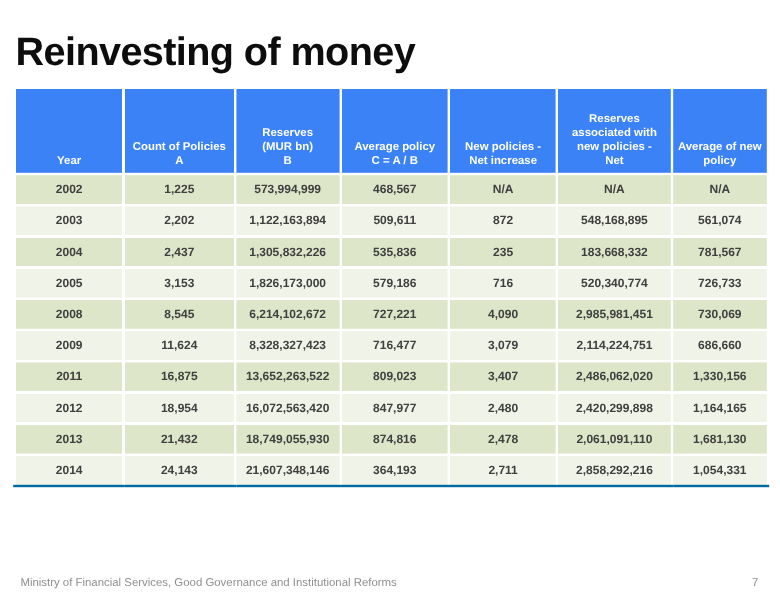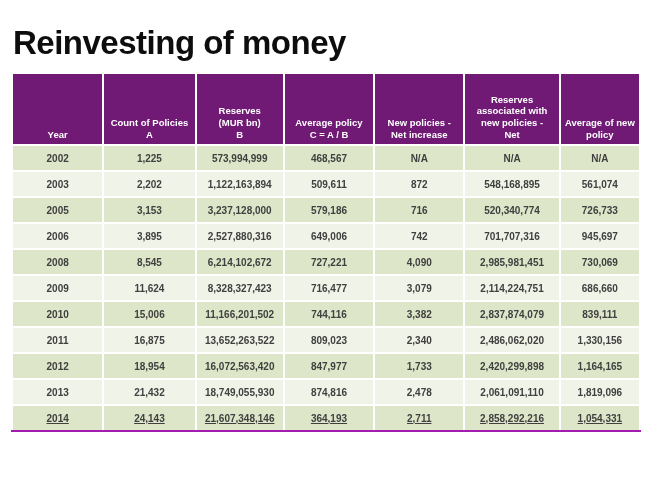--- a/index.html
+++ b/index.html
@@ -35,40 +35,40 @@
     table-layout: fixed;
   }
   table.policies-table th,
   table.policies-table td {
     border: 2px solid #ffffff;
     overflow: hidden;
     text-align: center;
   }
   table.policies-table thead th {
     height: 65px;
-    background: #701a75;
+    background: #3b82f6;
     color: #ffffff;
     font-size: 9.5px;
     font-weight: 700;
     line-height: 1.25;
     vertical-align: bottom;
     padding: 2px 1px 3px 1px;
     white-space: pre-line;
   }
   table.policies-table tbody td {
     height: 24px;
     font-size: 10px;
     font-weight: 700;
     color: #404040;
     vertical-align: middle;
     padding: 0 2px;
   }
   table.policies-table tbody tr:nth-child(odd) td  { background: #dde6c8; }
   table.policies-table tbody tr:nth-child(even) td { background: #f0f3e7; }
-  table.policies-table tbody tr:last-child td { border-bottom: 2px solid #a21caf; text-decoration: underline; }
+  table.policies-table tbody tr:last-child td { border-bottom: 2px solid #0369a1; }
   .footer {
     position: absolute;
     left: 0;
     right: 0;
     top: 478px;
     height: 16px;
     font-size: 9.5px;
     color: #8e8e8e;
   }
   .footer-text {
@@ -133,97 +133,92 @@
         <tr>
           <td>2003</td>
           <td>2,202</td>
           <td>1,122,163,894</td>
           <td>509,611</td>
           <td>872</td>
           <td>548,168,895</td>
           <td>561,074</td>
         </tr>
         <tr>
+          <td>2004</td>
+          <td>2,437</td>
+          <td>1,305,832,226</td>
+          <td>535,836</td>
+          <td>235</td>
+          <td>183,668,332</td>
+          <td>781,567</td>
+        </tr>
+        <tr>
           <td>2005</td>
           <td>3,153</td>
-          <td>3,237,128,000</td>
+          <td>1,826,173,000</td>
           <td>579,186</td>
           <td>716</td>
           <td>520,340,774</td>
           <td>726,733</td>
-        </tr>
-        <tr>
-          <td>2006</td>
-          <td>3,895</td>
-          <td>2,527,880,316</td>
-          <td>649,006</td>
-          <td>742</td>
-          <td>701,707,316</td>
-          <td>945,697</td>
         </tr>
         <tr>
           <td>2008</td>
           <td>8,545</td>
           <td>6,214,102,672</td>
           <td>727,221</td>
           <td>4,090</td>
           <td>2,985,981,451</td>
           <td>730,069</td>
         </tr>
         <tr>
           <td>2009</td>
           <td>11,624</td>
           <td>8,328,327,423</td>
           <td>716,477</td>
           <td>3,079</td>
           <td>2,114,224,751</td>
           <td>686,660</td>
         </tr>
         <tr>
-          <td>2010</td>
-          <td>15,006</td>
-          <td>11,166,201,502</td>
-          <td>744,116</td>
-          <td>3,382</td>
-          <td>2,837,874,079</td>
-          <td>839,111</td>
-        </tr>
-        <tr>
           <td>2011</td>
           <td>16,875</td>
           <td>13,652,263,522</td>
           <td>809,023</td>
-          <td>2,340</td>
+          <td>3,407</td>
           <td>2,486,062,020</td>
           <td>1,330,156</td>
         </tr>
         <tr>
           <td>2012</td>
           <td>18,954</td>
           <td>16,072,563,420</td>
           <td>847,977</td>
-          <td>1,733</td>
+          <td>2,480</td>
           <td>2,420,299,898</td>
           <td>1,164,165</td>
         </tr>
         <tr>
           <td>2013</td>
           <td>21,432</td>
           <td>18,749,055,930</td>
           <td>874,816</td>
           <td>2,478</td>
           <td>2,061,091,110</td>
-          <td>1,819,096</td>
+          <td>1,681,130</td>
         </tr>
         <tr>
           <td>2014</td>
           <td>24,143</td>
           <td>21,607,348,146</td>
           <td>364,193</td>
           <td>2,711</td>
           <td>2,858,292,216</td>
           <td>1,054,331</td>
         </tr>
       </tbody>
   </table>
 
+  <div class="footer">
+    <span class="footer-text">Ministry of Financial Services, Good Governance and Institutional Reforms</span>
+    <span class="page-number">7</span>
+  </div>
 
 </div>
 
 </body></html>

